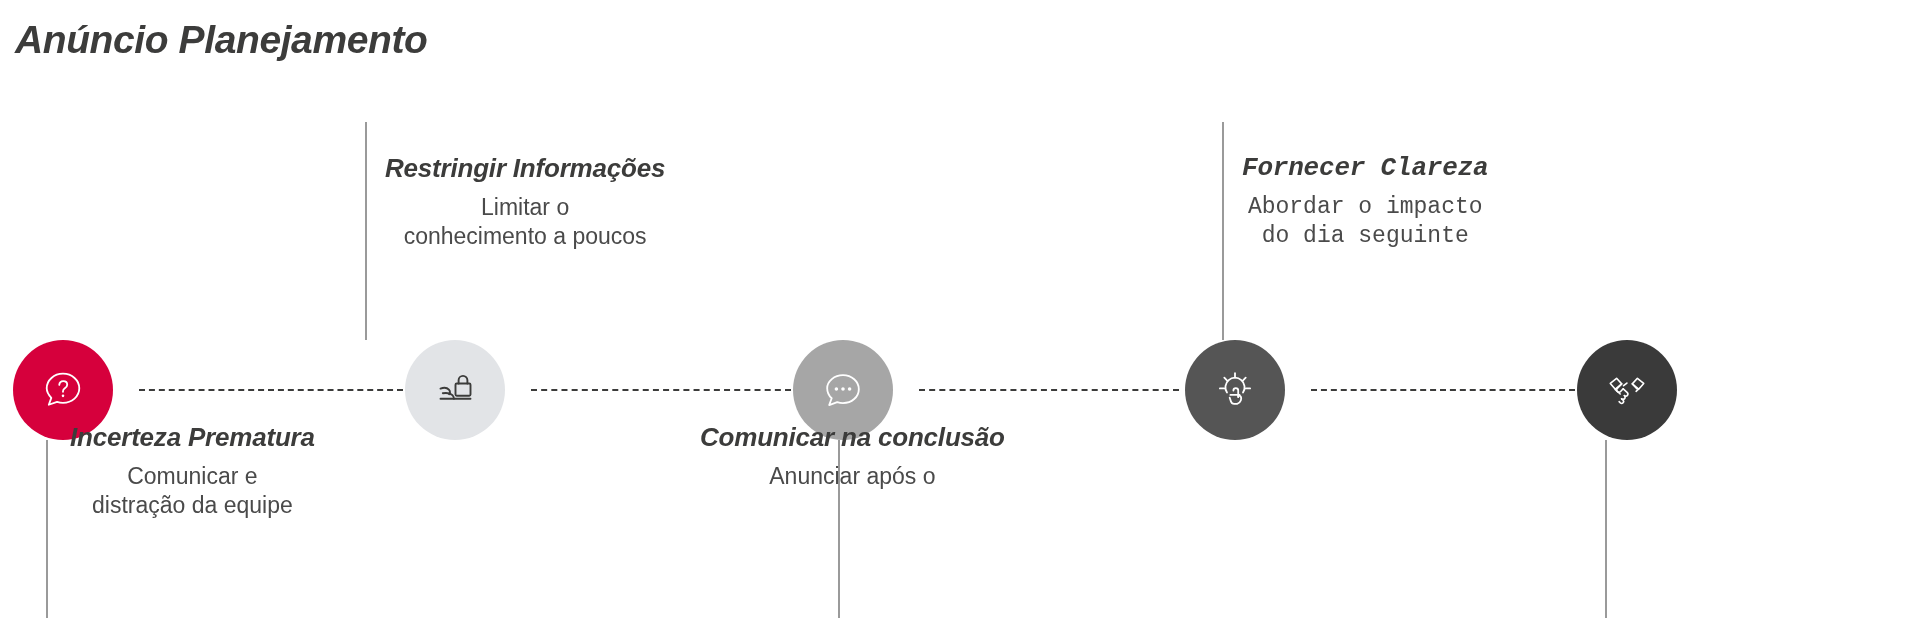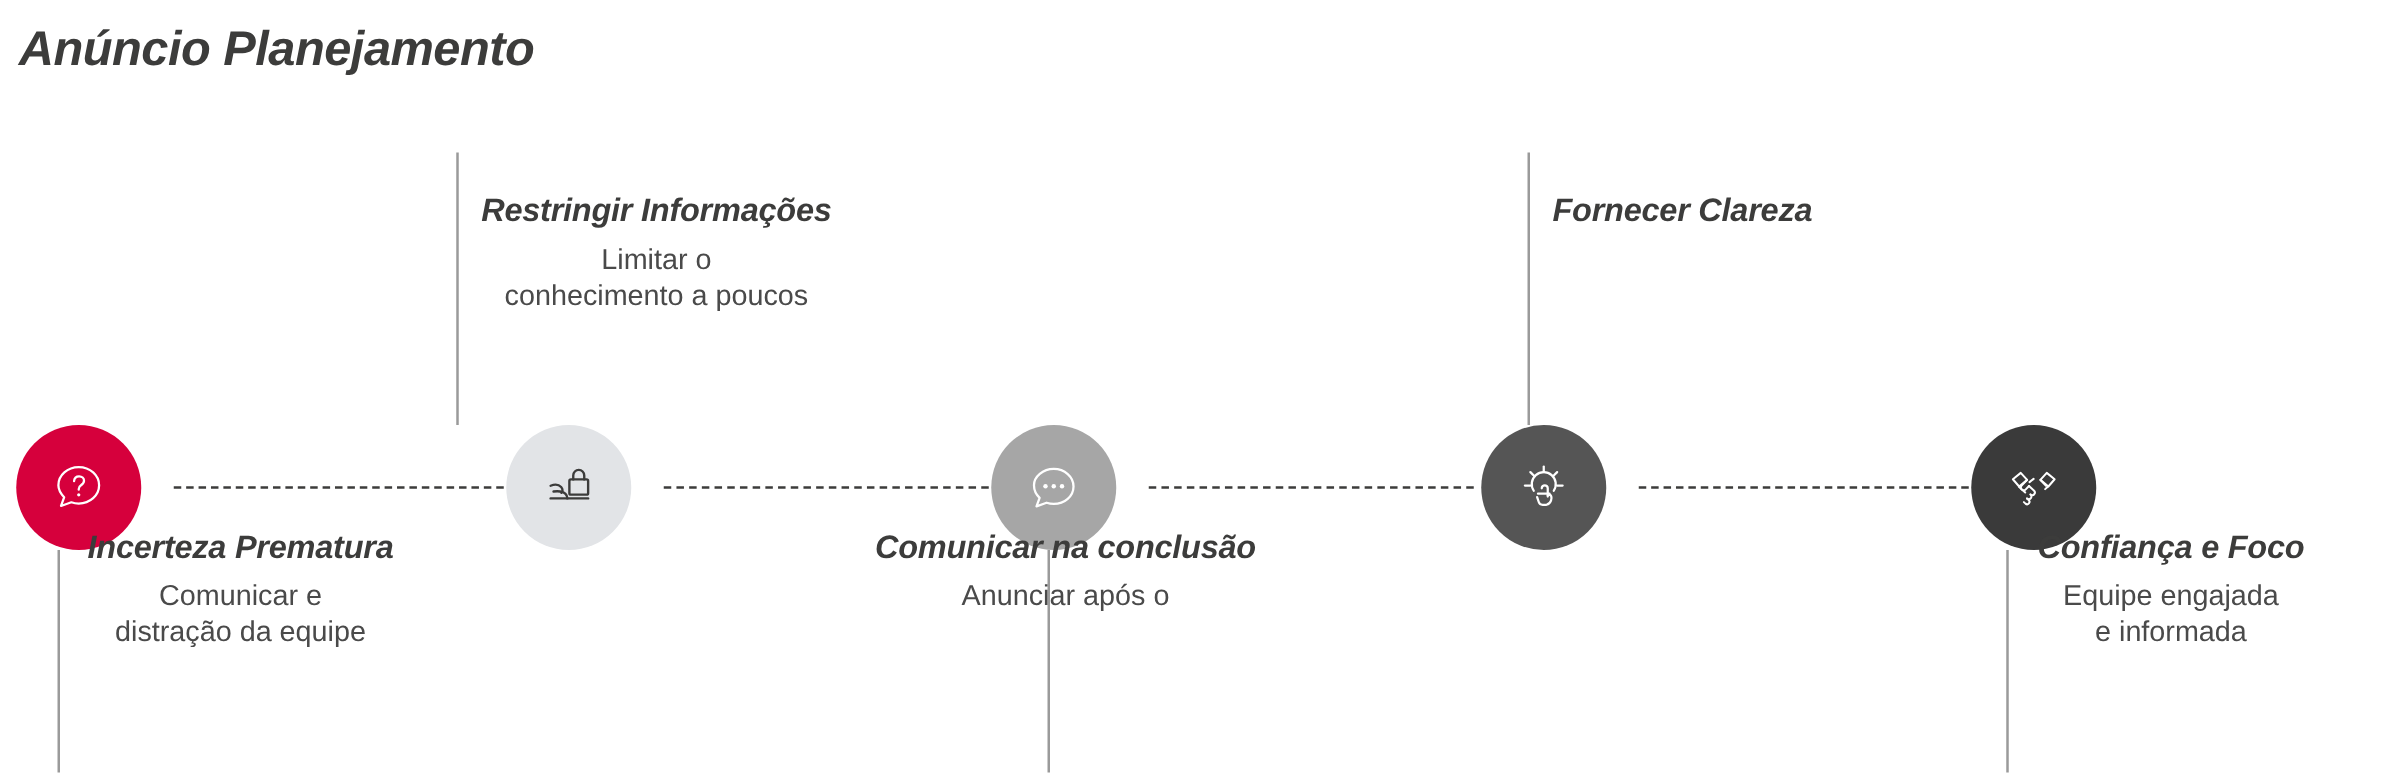--- a/index.html
+++ b/index.html
@@ -106,22 +106,26 @@
   <div class="tick" style="left:365px; top:122px; height:218px;"></div>
   <div class="callout" style="left:385px; top:129px;">
     <div class="c-title">Restringir Informações</div>
     <div class="c-desc">
       <span class="ln">Limitar o</span>
       <span class="ln">conhecimento a poucos</span>
     </div>
   </div>
 
   <div class="tick" style="left:1222px; top:122px; height:218px;"></div>
-  <div class="callout" style="left:1242px; top:129px;">
+  <div class="callout" style="left:1242px; top:129px;font-family:Liberation Mono, monospace;">
     <div class="c-title">Fornecer Clareza</div>
+    <div class="c-desc">
+      <span class="ln">Abordar o impacto</span>
+      <span class="ln">do dia seguinte</span>
+    </div>
   </div>
 
   <div class="track">
 
     <div class="dash-seg" style="left:139px; width:264px;"></div>
     <div class="dash-seg" style="left:531px; width:260px;"></div>
     <div class="dash-seg" style="left:919px; width:260px;"></div>
     <div class="dash-seg" style="left:1311px; width:264px;"></div>
 
     <div class="node" style="left:13px; background:#D6003C;">
@@ -214,21 +218,14 @@
 
   <div class="tick" style="left:838px; top:440px; height:178px;"></div>
   <div class="callout" style="left:700px; top:398px;">
     <div class="c-title">Comunicar na conclusão</div>
     <div class="c-desc">
       <span class="ln">Anunciar após o</span>
     </div>
   </div>
 
   <div class="tick" style="left:1605px; top:440px; height:178px;"></div>
-  <div class="callout" style="left:1630px; top:398px;">
-    <div class="c-title">Confiança e Foco</div>
-    <div class="c-desc">
-      <span class="ln">Equipe engajada</span>
-      <span class="ln">e informada</span>
-    </div>
-  </div>
 
 </div>
 
 </body></html>

